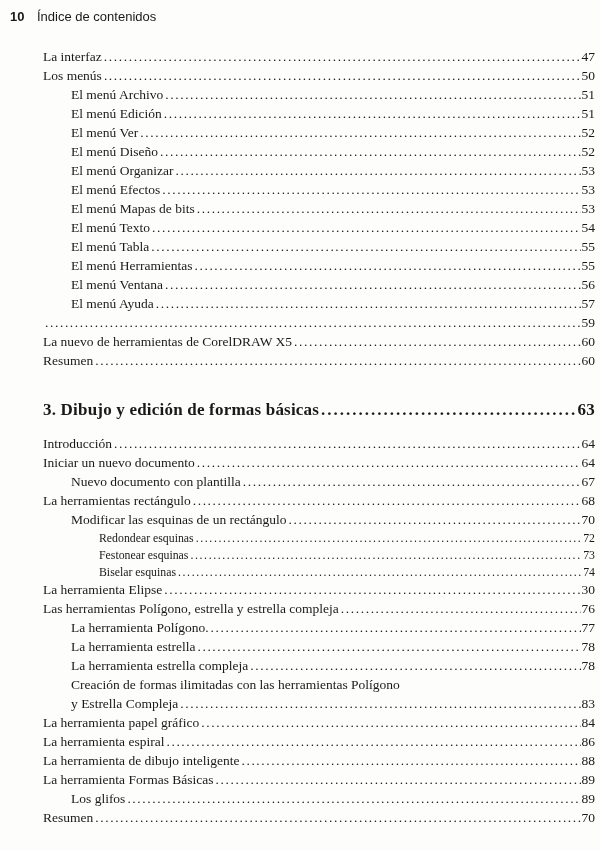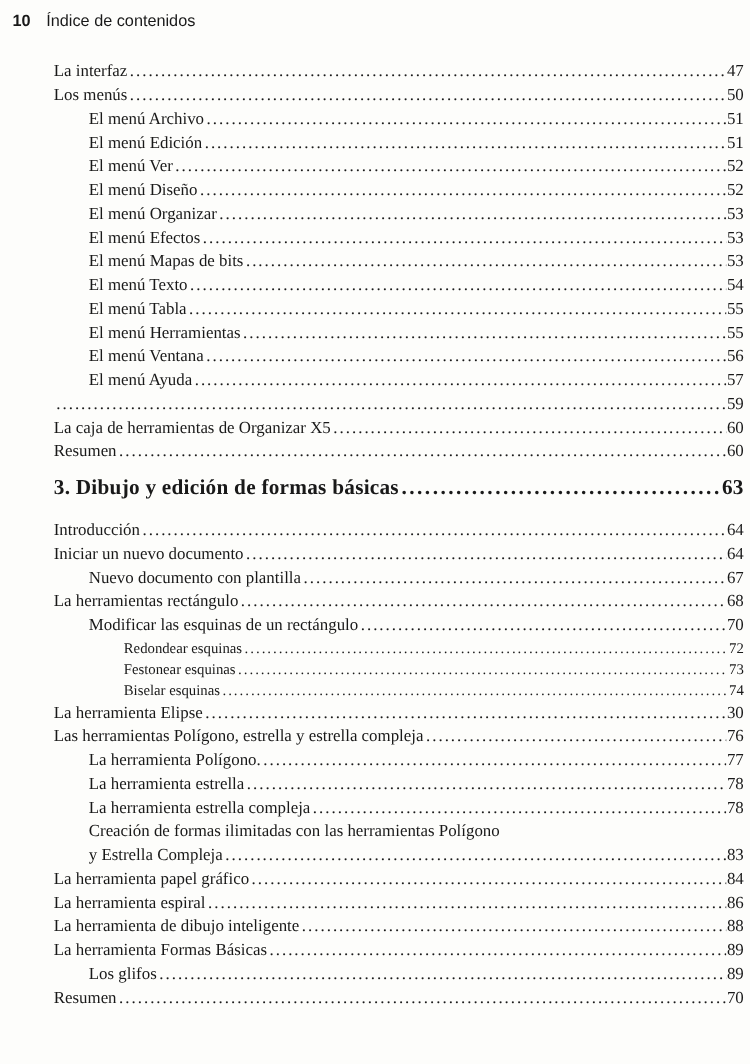--- a/index.html
+++ b/index.html
@@ -40,21 +40,21 @@
     margin: 0 1px 0 2px; min-width: 8px;
   }
   .leader::after {
     content: "..........................................................................................................................................................................................................";
     letter-spacing: 1.6px;
   }
   .pageref { white-space: nowrap; }
   .chapter-row {
     display: flex; align-items: baseline;
     font-size: 17px; font-weight: 700; letter-spacing: 0.2px;
-    height: 26px; margin: 8px 0 10px 0;
+    height: 26px; margin: 28px 0 10px 0;
   }
   .chapter-row .leader::after { letter-spacing: 2px; }
 </style>
 </head>
 <body>
 
 <div class="page">
   <div class="running-header">
     <span class="pagenum">10</span>
     <span class="htitle">Índice de contenidos</span>
@@ -128,21 +128,21 @@
       <div class="toc-row level-2">
         <span class="label">El menú Ayuda</span>
         <span class="leader"></span>
         <span class="pageref">57</span>
       </div>
       <div class="toc-row level-1">
         <span class="leader"></span>
         <span class="pageref">59</span>
       </div>
       <div class="toc-row level-1">
-        <span class="label">La caja de herramientas de Organizar X5</span>
+        <span class="label">La nuevo de herramientas de CorelDRAW X5</span>
         <span class="leader"></span>
         <span class="pageref">60</span>
       </div>
       <div class="toc-row level-1">
         <span class="label">Resumen</span>
         <span class="leader"></span>
         <span class="pageref">60</span>
       </div>
       <div class="chapter-row">
         <span class="label">3. Dibujo y edición de formas básicas</span>

